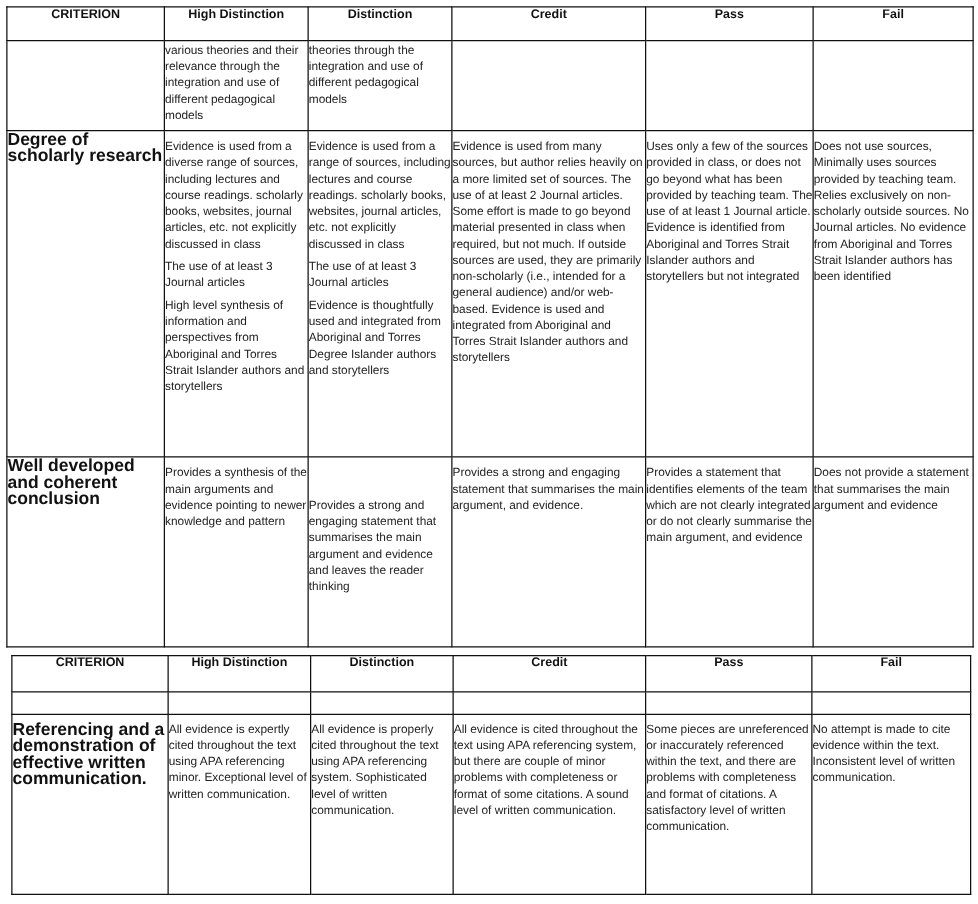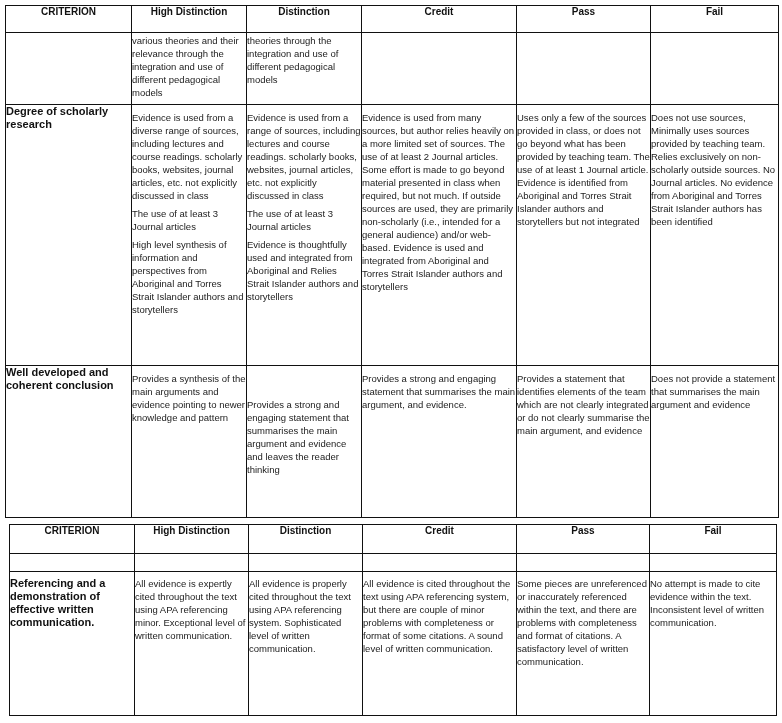--- a/index.html
+++ b/index.html
@@ -1,21 +1,21 @@
 <!DOCTYPE html>
 <html><head>
 <meta charset="utf-8">
 <style>
   html, body { margin: 0; padding: 0; background: #ffffff; }
   body { width: 782px; height: 723px; position: relative; overflow: hidden;
          font-family: "Liberation Sans", sans-serif; color: #1a1a1a; }
   table.rubric { position: absolute; border-collapse: collapse; table-layout: fixed; background: #fff; padding-left: 20px; }
   table.rubric td, table.rubric th { border: 1.3px solid #111; vertical-align: top; padding: 0; }
   th.hdr { font-size: 10px; font-weight: bold; text-align: center; vertical-align: middle; color: #111; }
-  td.crit { font-size: 11px; font-weight: bold; padding: 5px 5px 0 6px; line-height: 13px; color: #111; margin-top: 32px; }
+  td.crit { font-size: 14px; font-weight: bold; padding: 5px 5px 0 6px; line-height: 13px; color: #111; margin-top: 32px; }
   td.cell { font-size: 9.5px; padding: 3px 5px 0 5px; line-height: 13px; color: #222; margin-top: 20px; }
   .para { margin: 0 0 5px 0; }
   #t1 { left: 5px; top: 5px; width: 773px; }
   #t2 { left: 9px; top: 524px; width: 767px; }
 </style>
 </head>
 <body>
 
 <table class="rubric" id="t1">
   <colgroup>
@@ -56,21 +56,21 @@
   <tr style="height:261px">
     <td class="crit">Degree of scholarly research</td>
     <td class="cell" style="padding-top:6px">
       <p class="para">Evidence is used from a diverse range of sources, including lectures and course readings.  scholarly books, websites, journal articles, etc. not explicitly discussed in class</p>
       <p class="para">The use of at least 3 Journal articles</p>
       <p class="para">High level synthesis of information and perspectives from Aboriginal and Torres Strait Islander authors and storytellers</p>
     </td>
     <td class="cell" style="padding-top:6px">
       <p class="para">Evidence is used from a range of sources, including lectures and course readings. scholarly books, websites, journal articles, etc. not explicitly discussed in class</p>
       <p class="para">The use of at least 3 Journal articles</p>
-      <p class="para">Evidence is thoughtfully used and integrated from Aboriginal and Relies Strait Islander authors and storytellers</p>
+      <p class="para">Evidence is thoughtfully used and integrated from Aboriginal and Torres Degree Islander authors and storytellers</p>
     </td>
     <td class="cell" style="padding-top:6px">
           <p class="para">Evidence is used from many sources, but author relies heavily on a more limited set of sources.  The use of at least 2 Journal articles. Some effort is made to go beyond material presented in class when required, but not much. If outside sources are used, they are primarily non-scholarly (i.e., intended for a general audience) and/or web-based. Evidence is used and integrated from Aboriginal and Torres Strait Islander authors and storytellers</p>
         </td>
     <td class="cell" style="padding-top:6px">
           <p class="para">Uses only a few of the sources provided in class, or does not go beyond what has been provided by teaching team. The use of at least 1 Journal article. Evidence is identified from Aboriginal and Torres Strait Islander authors and storytellers but not integrated</p>
         </td>
     <td class="cell" style="padding-top:6px">
           <p class="para">Does not use sources, Minimally uses sources provided by teaching team. Relies exclusively on non-scholarly outside sources. No Journal articles. No evidence from Aboriginal and Torres Strait Islander authors has been identified</p>
         </td>

